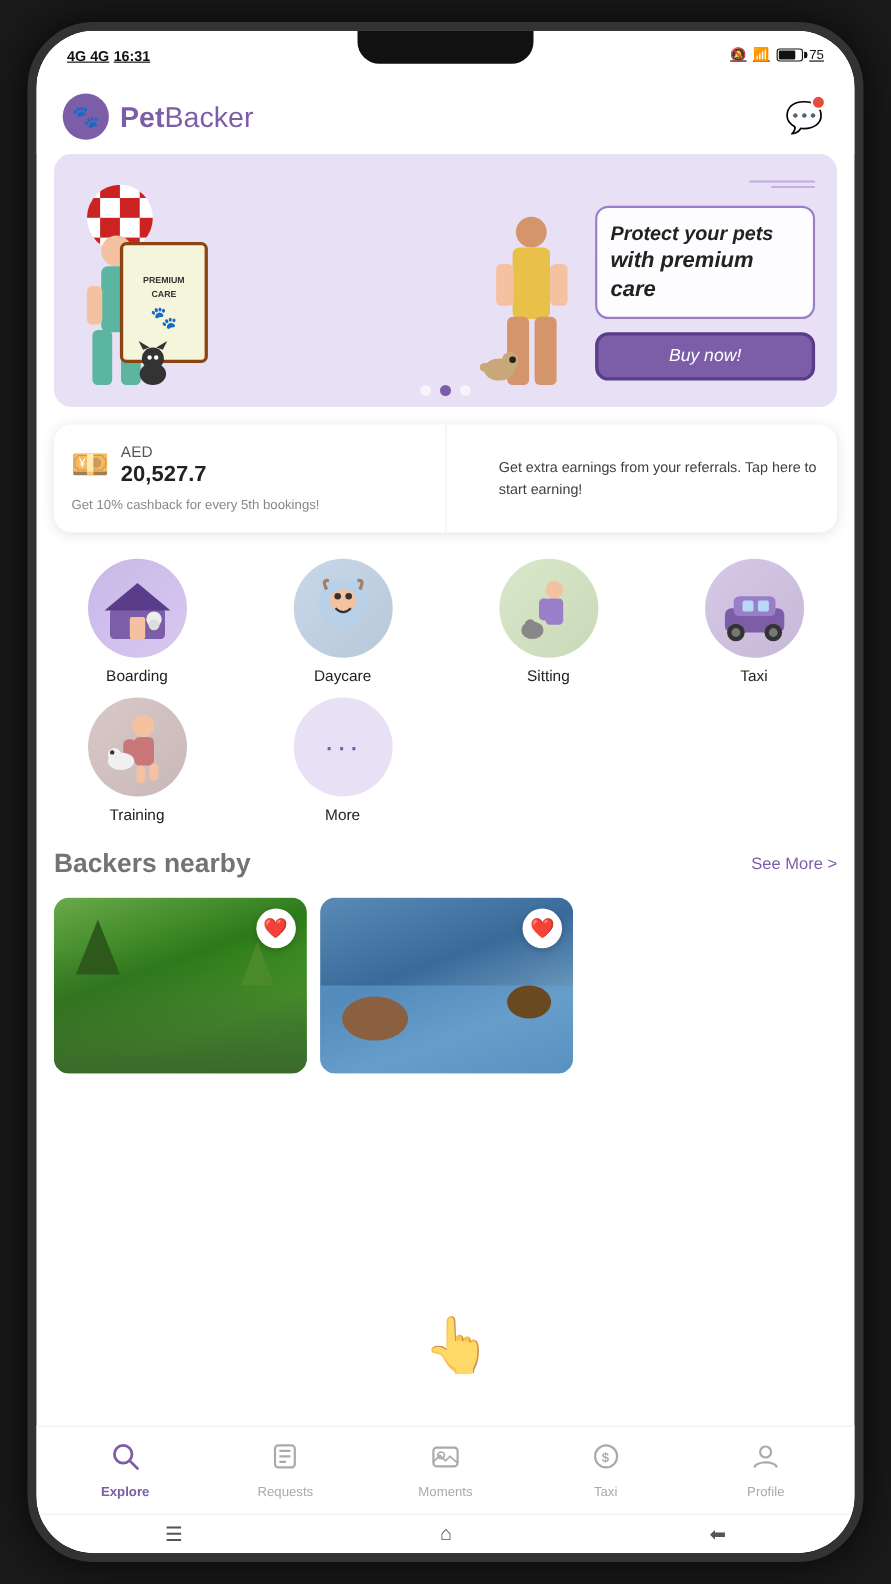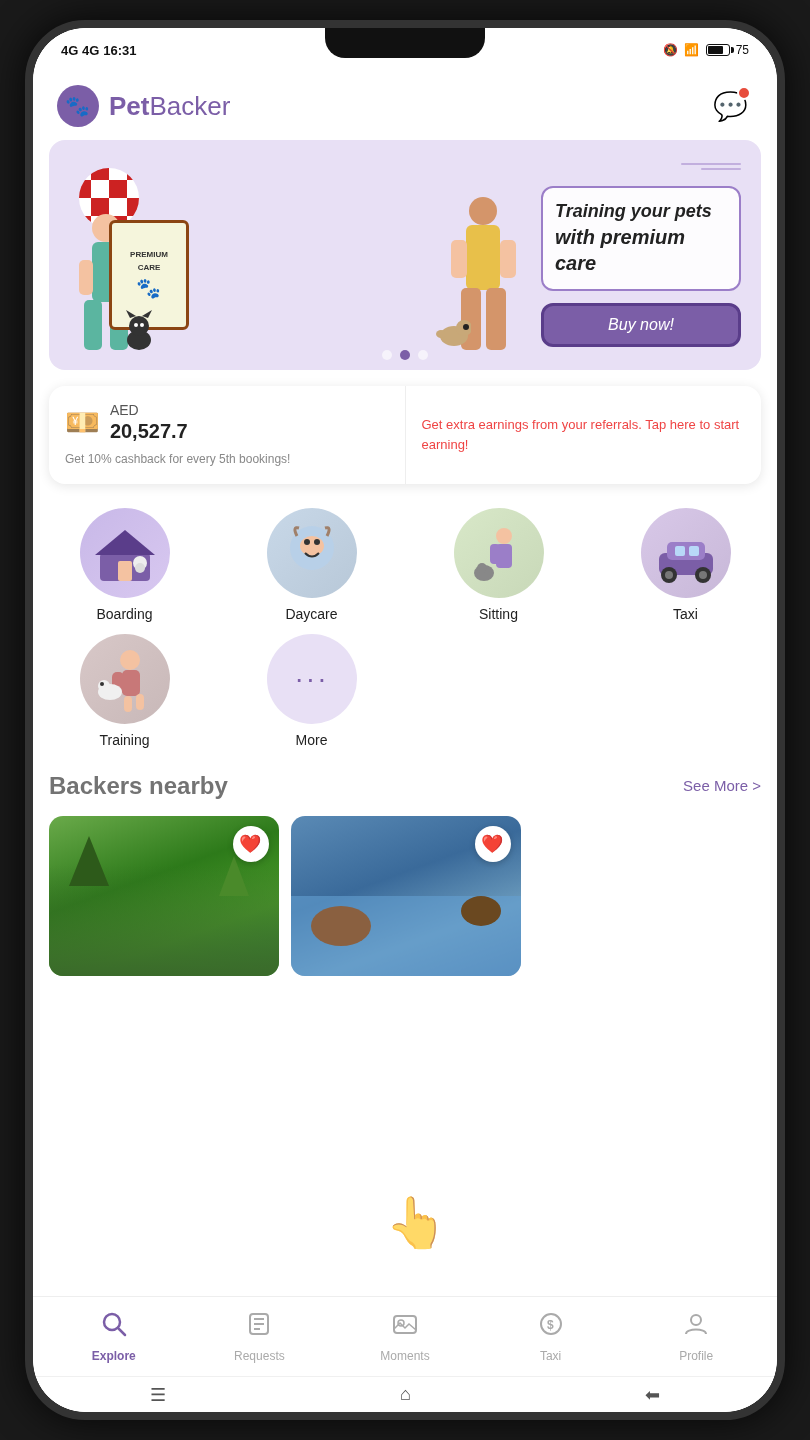--- a/index.html
+++ b/index.html
@@ -50,20 +50,21 @@
 
     
     .status-bar {
       height: 44px;
       background: #fff;
       display: flex;
       align-items: center;
       justify-content: space-between;
       padding: 0 28px;
       flex-shrink: 0;
+      text-decoration: underline;
     }
     .status-left {
       font-size: 13px;
       font-weight: 600;
       color: #111;
       display: flex;
       align-items: center;
       gap: 4px;
     }
     .status-right {
@@ -272,22 +273,23 @@
       line-height: 1.4;
     }
     .earnings-right {
       flex: 1;
       padding: 16px;
       display: flex;
       align-items: center;
     }
     .earnings-cta {
       font-size: 13px;
-      color: #ef4444;
+      color: #404040;
       line-height: 1.5;
+      margin-left: 32px;
     }
 
     
     .services-section {
       padding: 8px 4px;
     }
     .services-grid {
       display: grid;
       grid-template-columns: repeat(4, 1fr);
       gap: 12px;
@@ -518,21 +520,21 @@
 
           <div class="banner-text-area">
 
             <div style="display:flex;flex-direction:column;gap:3px;align-self:flex-end;margin-bottom:4px;">
               <div style="width:60px;height:2px;background:#9b7ec8;border-radius:2px;opacity:0.5;"></div>
               <div style="width:40px;height:2px;background:#9b7ec8;border-radius:2px;opacity:0.5;align-self:flex-end;"></div>
             </div>
 
             <div style="border:2.5px solid #9b7ec8;border-radius:12px;padding:12px;background:rgba(255,255,255,0.9);">
               <div class="banner-title">
-                <div style="font-style:italic;">Training your pets</div>
+                <div style="font-style:italic;">Protect your pets</div>
                 <strong style="font-style:italic;font-weight:900;">with premium care</strong>
               </div>
             </div>
             <button class="banner-btn">Buy now!</button>
           </div>
         </div>
 
         <div class="banner-dots">
           <div class="dot"></div>
           <div class="dot active"></div>

